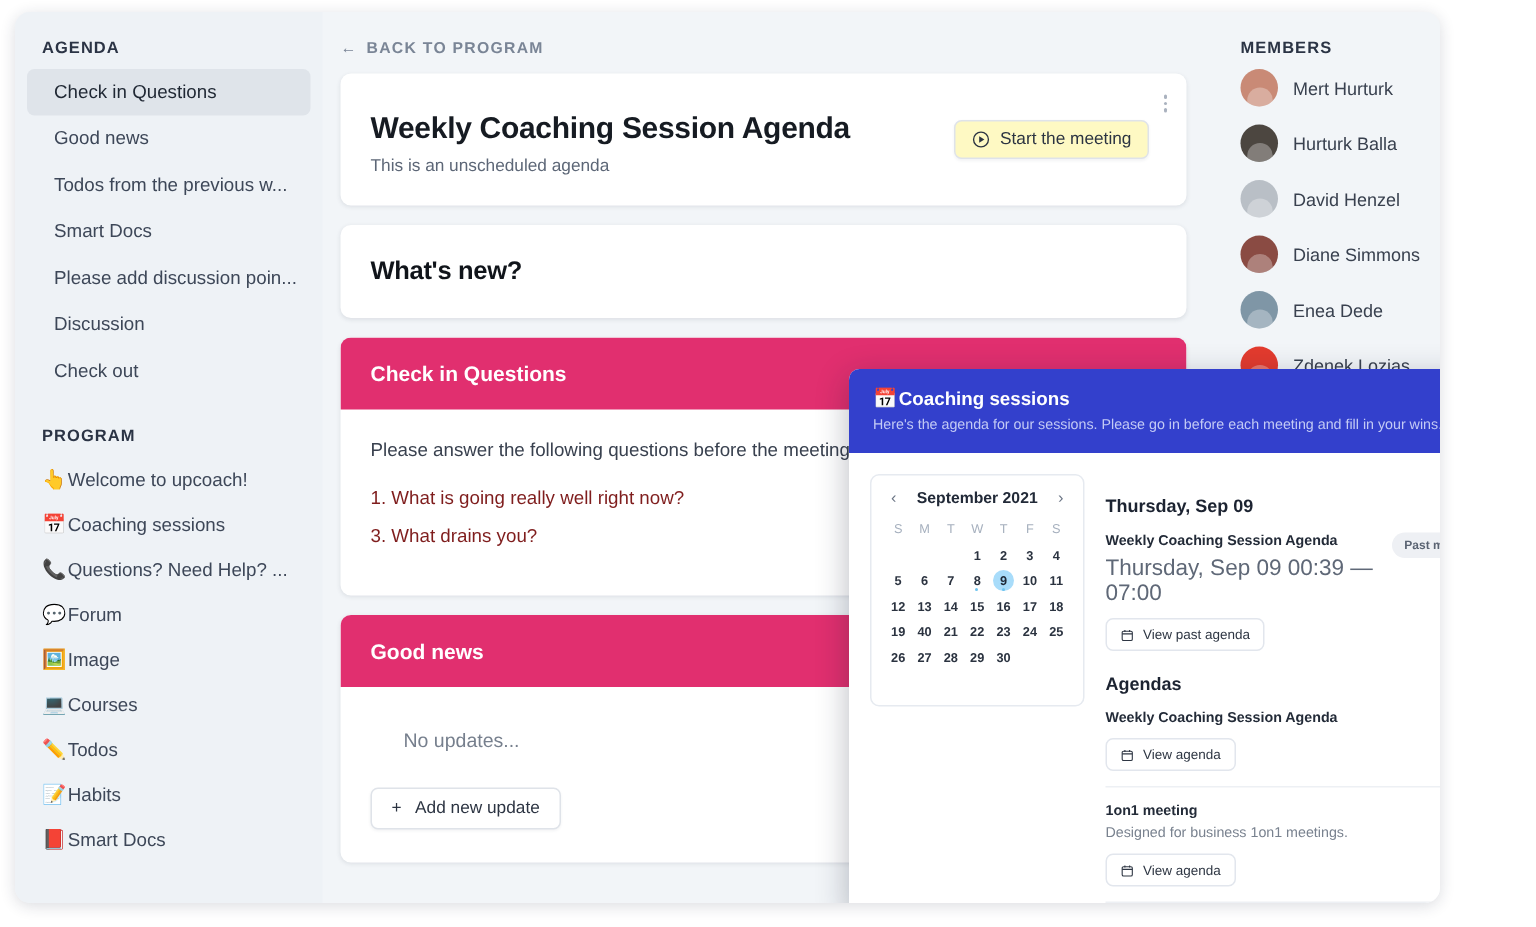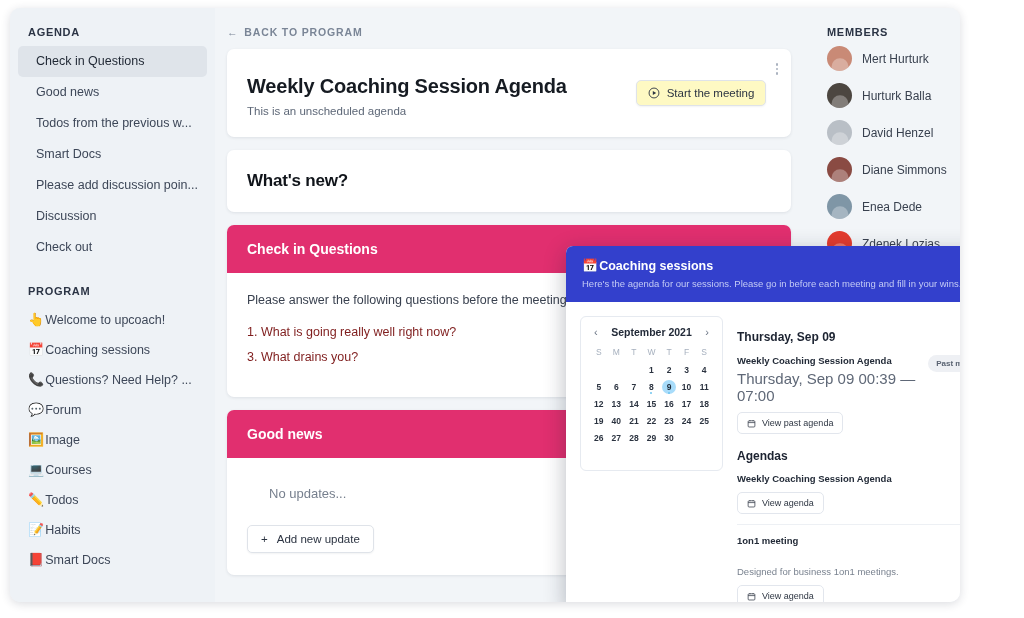--- a/index.html
+++ b/index.html
@@ -146,21 +146,21 @@
   #past-badge { background: #eef0f4; color: #5a6372; font-size: 8px; font-weight: bold; border-radius: 9px; padding: 4px 8px; white-space: nowrap; }
   .mini-btn {
     margin-top: 8px; border: 1px solid #e2e6ed; background: #fff; border-radius: 5px;
     padding: 5px 9px; font-size: 9px; font-weight: 500; color: #2e3643;
     display: inline-flex; align-items: center; gap: 6px;
   }
   #agendas-title { font-size: 12px; font-weight: bold; color: #1c2331; margin: 15px 0 10px 0; }
   .agenda-entry { padding-bottom: 10px; border-bottom: 1px solid #edf0f4; margin-bottom: 10px; }
   .agenda-entry:last-child { border-bottom: none; }
   .ae-name { font-size: 9.5px; font-weight: bold; color: #232b38; }
-  .ae-desc { font-size: 9.5px; color: #79828f; margin-top: 20px; }
+  .ae-desc { font-size: 9.5px; color: #79828f; margin-top: 4px; }
   .cal-ico { width: 9px; height: 9px; display: inline-block; }
 </style>
 </head>
 <body>
 
 <div id="app">
 
   <div id="sidebar">
     <div class="side-head">AGENDA</div>
     <div id="agenda-list">

